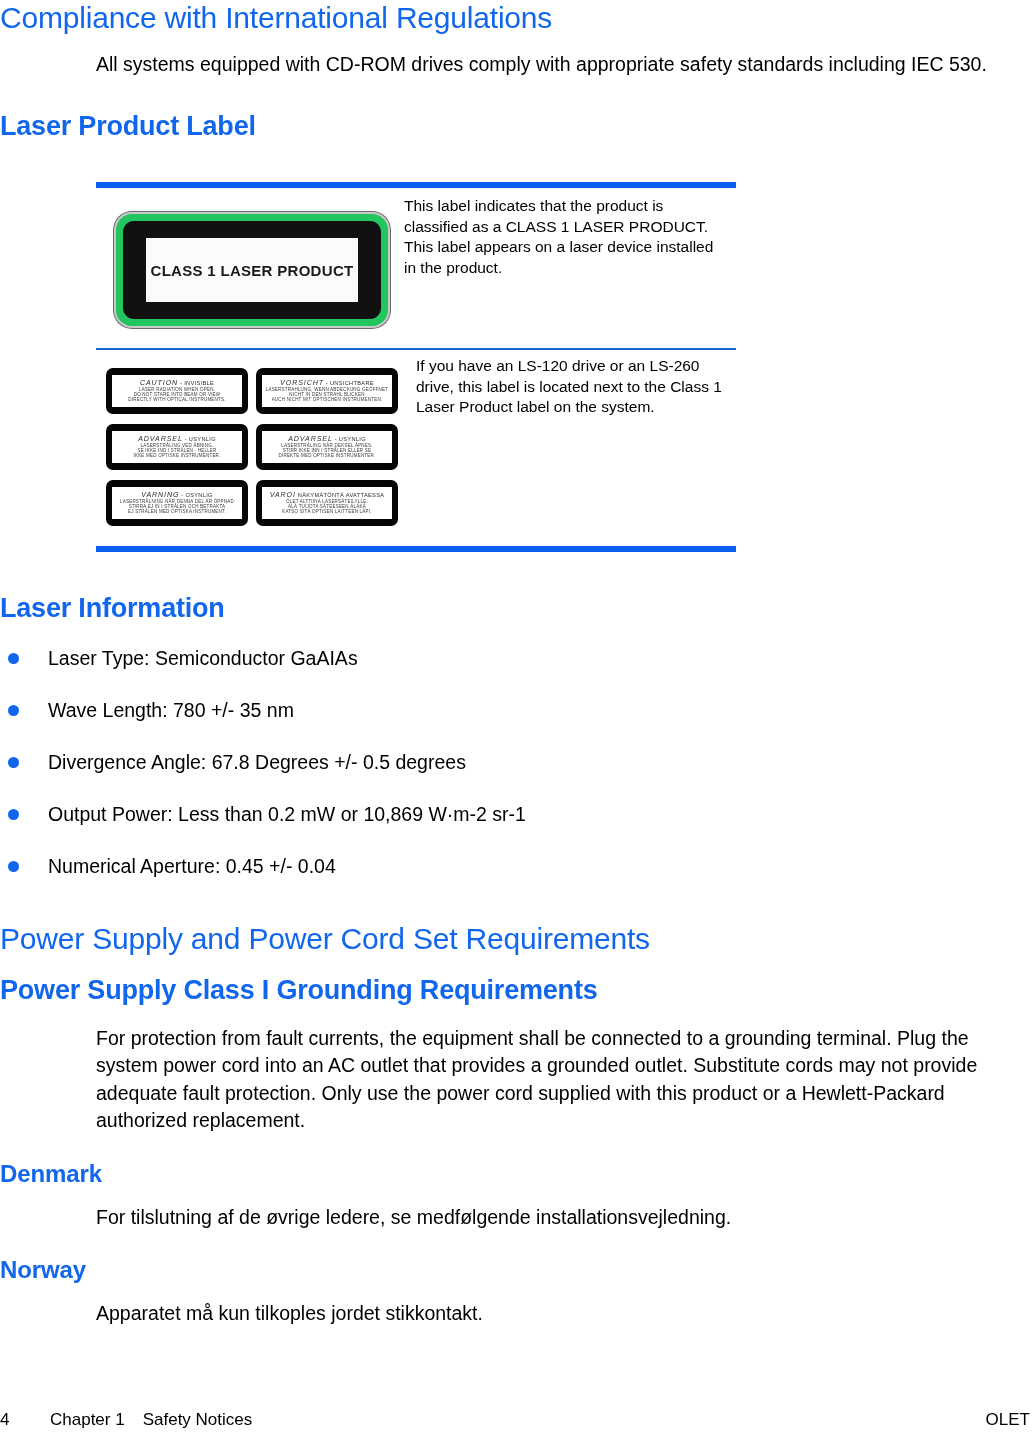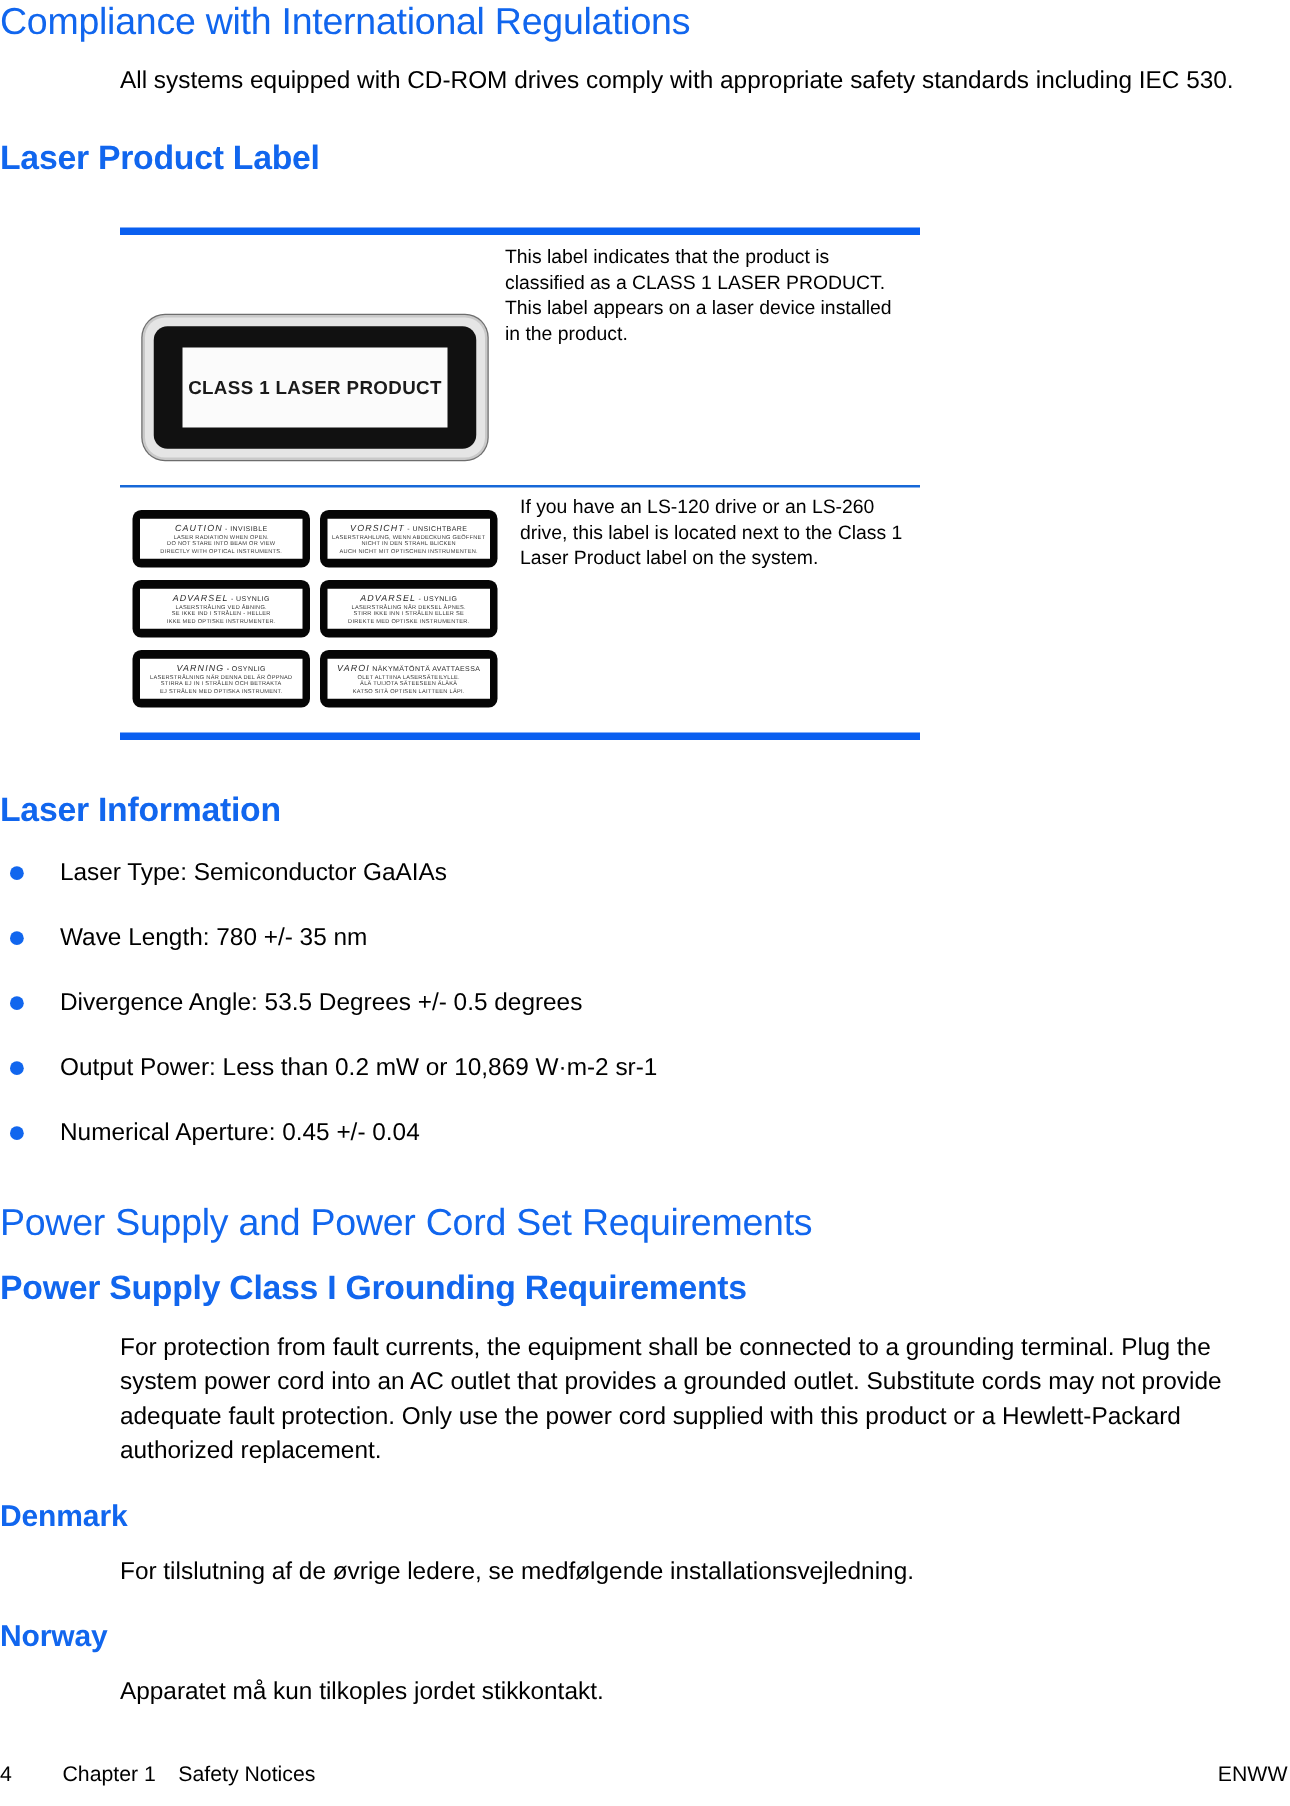--- a/index.html
+++ b/index.html
@@ -127,28 +127,27 @@
   }
 
   
   .class1-wrap {
     padding: 26px 0 22px 20px;
   }
   .class1-plate {
     width: 272px;
     height: 112px;
     box-sizing: border-box;
-    background: #e5e5e5;
+    background: #22c55e;
     border-radius: 16px;
     padding: 7px;
     box-shadow: 0 0 0 2px #c9c9c9, 0 0 0 3px #6d6d6d;
     display: flex;
     align-items: center;
     justify-content: center;
-    margin-top: 40px;
   }
   .class1-inner {
     width: 100%;
     height: 100%;
     background: #111;
     border-radius: 11px;
     display: flex;
     align-items: center;
     justify-content: center;
   }
@@ -340,21 +339,21 @@
   </div>
 
   <div style="height:42px"></div>
   <h2 class="h2">Laser Information</h2>
 
   <div style="height:22px"></div>
   <ul class="bullets indent" id="laser-bullets">
 
   <li><span class="bullet-dot"></span><span>Laser Type: Semiconductor GaAIAs</span></li>
       <li><span class="bullet-dot"></span><span>Wave Length: 780 +/- 35 nm</span></li>
-      <li><span class="bullet-dot"></span><span>Divergence Angle: 53.5 Degrees +/- 0.5 degrees</span></li>
+      <li><span class="bullet-dot"></span><span>Divergence Angle: 67.8 Degrees +/- 0.5 degrees</span></li>
       <li><span class="bullet-dot"></span><span>Output Power: Less than 0.2 mW or 10,869 W·m-2 sr-1</span></li>
       <li><span class="bullet-dot"></span><span>Numerical Aperture: 0.45 +/- 0.04</span></li>
     </ul>
 
   <div style="height:44px"></div>
   <h1 class="h1">Power Supply and Power Cord Set Requirements</h1>
 
   <div style="height:22px"></div>
   <h2 class="h2">Power Supply Class I Grounding Requirements</h2>
 
@@ -372,16 +371,16 @@
 
   <div style="height:18px"></div>
   <p class="body-text indent">Apparatet må kun tilkoples jordet stikkontakt.</p>
 
   <div class="footer">
     <div class="footer-left">
       <span class="footer-pageno">4</span>
       <span class="footer-chapter">Chapter 1</span>
       <span>Safety Notices</span>
     </div>
-    <div class="footer-right">ENWW</div>
+    <div class="footer-right">OLET</div>
   </div>
 
 </div>
 
 </body></html>

